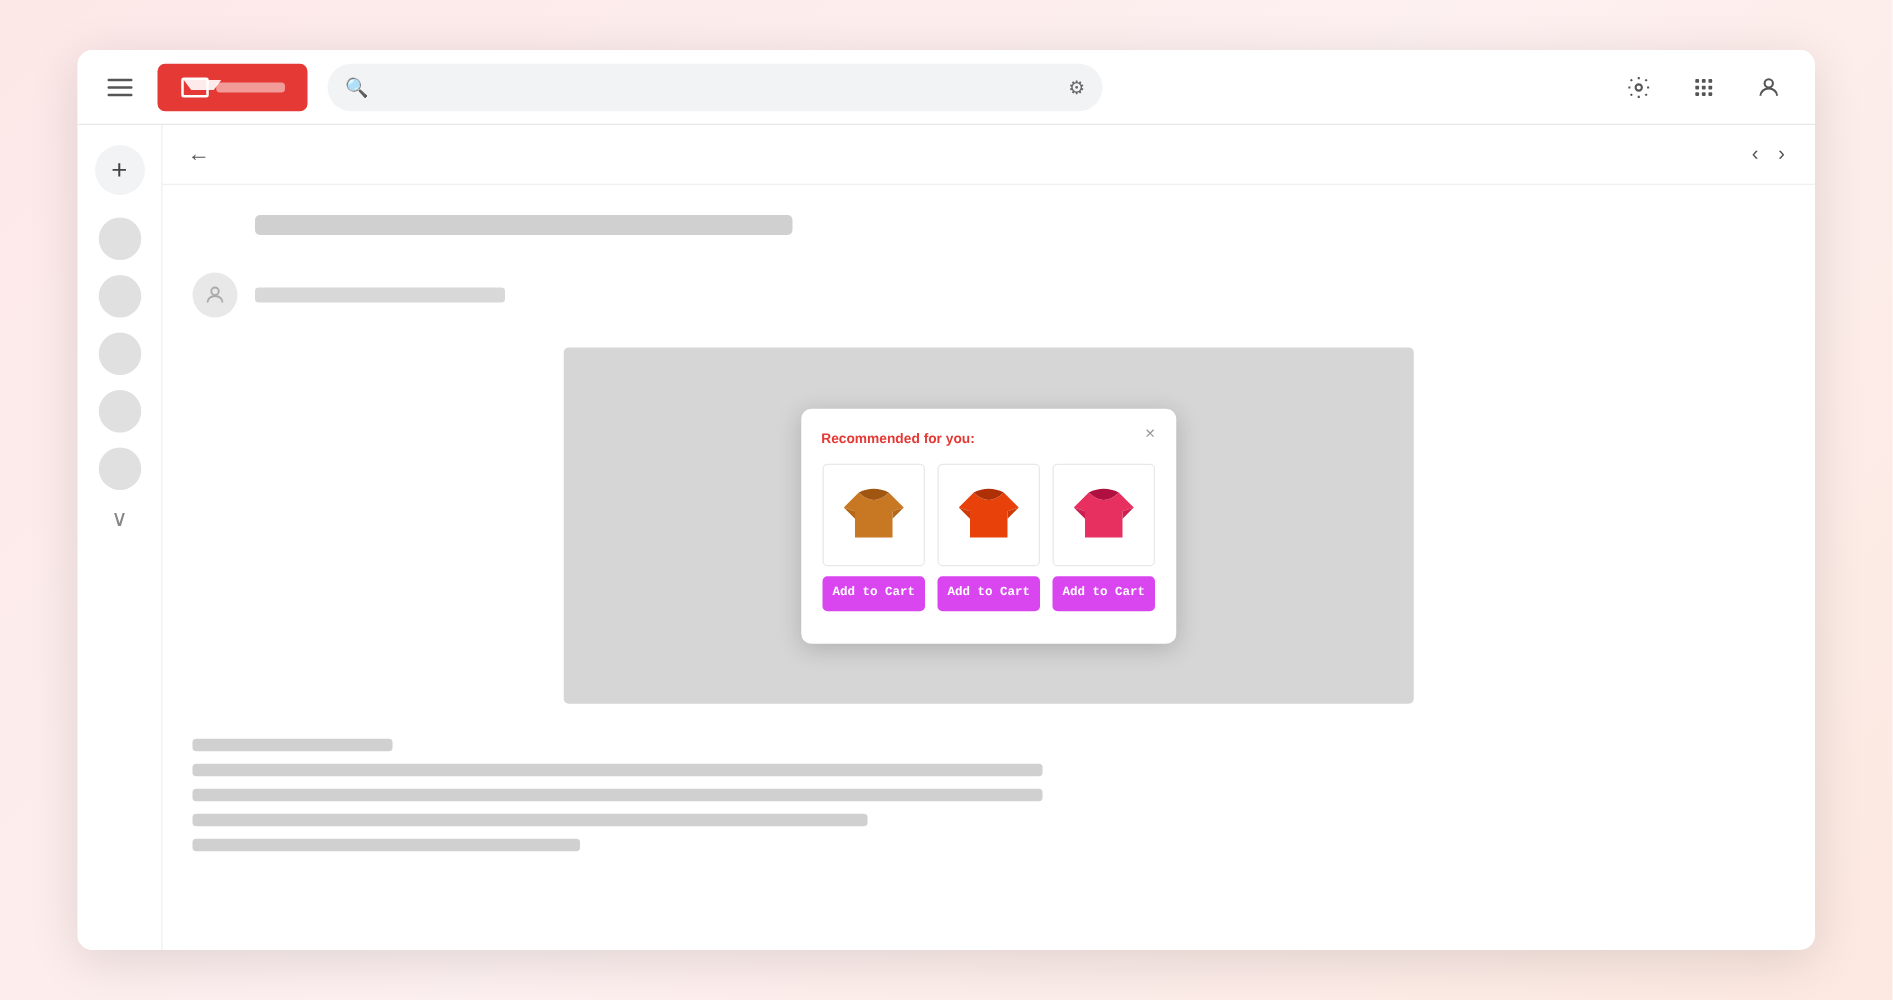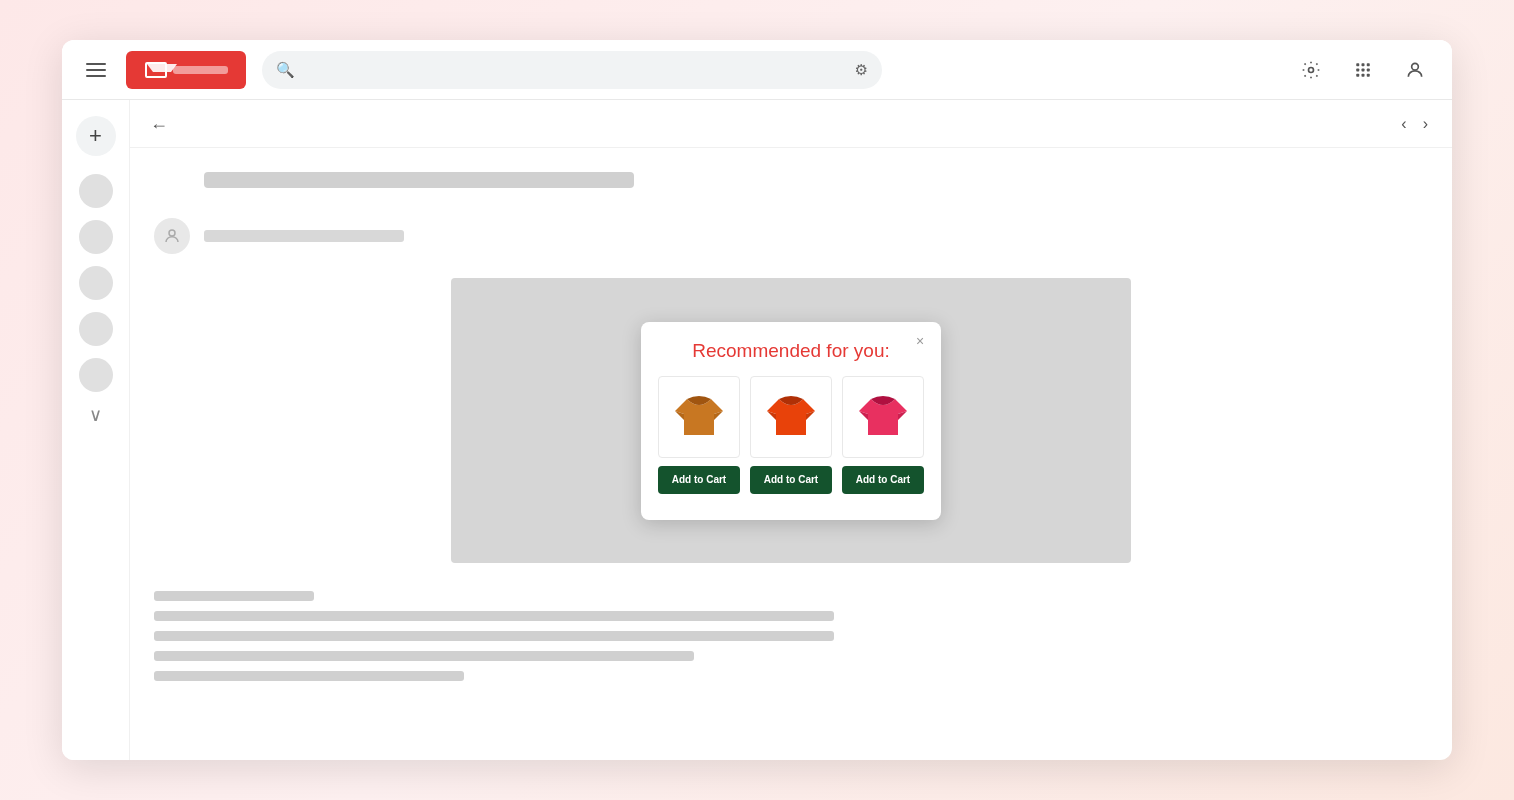--- a/index.html
+++ b/index.html
@@ -291,23 +291,22 @@
       width: 18px;
       height: 18px;
       cursor: pointer;
       display: flex;
       align-items: center;
       justify-content: center;
       color: #999;
       font-size: 14px;
     }
     .rec-title {
-      text-align: center;
-      font-size: 19px;
-      font-weight: 400;
+      font-size: 11px;
+      font-weight: 700;
       color: #e53935;
       margin-bottom: 14px;
     }
     .rec-products {
       display: flex;
       gap: 10px;
       justify-content: center;
       margin-bottom: 10px;
     }
     .rec-product {
@@ -328,30 +327,31 @@
       overflow: hidden;
     }
     
     .tshirt-svg {
       width: 60px;
       height: 60px;
     }
     .add-to-cart-btn {
       width: 82px;
       height: 28px;
-      background: #14532d;
+      background: #d946ef;
       color: #fff;
       border: none;
       border-radius: 4px;
       font-size: 10px;
       font-weight: 600;
       cursor: pointer;
       display: flex;
       align-items: center;
       justify-content: center;
+      font-family: Liberation Mono, monospace;
     }
 
     
     .bottom-text {
       margin-top: 4px;
     }
     .text-line {
       height: 10px;
       background: #d0d0d0;
       border-radius: 3px;

